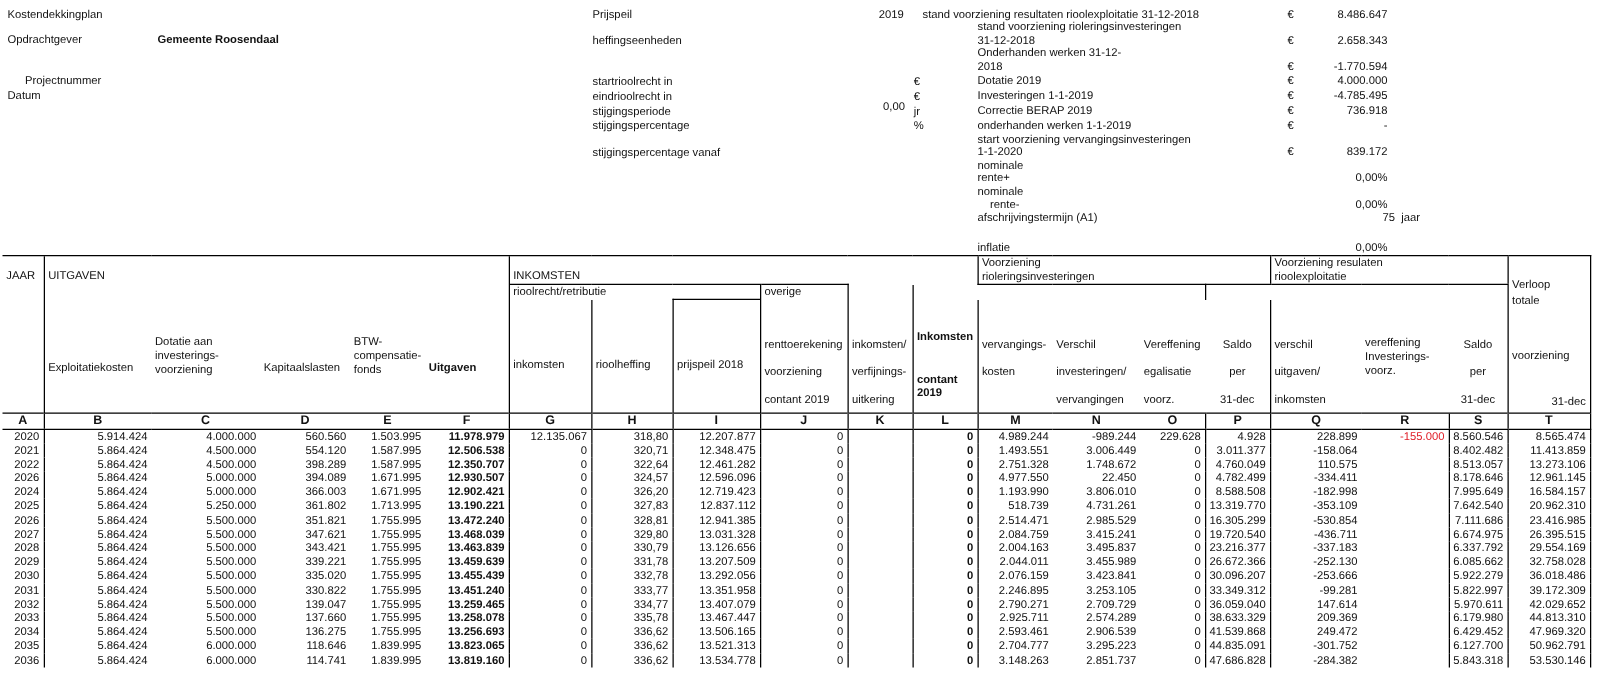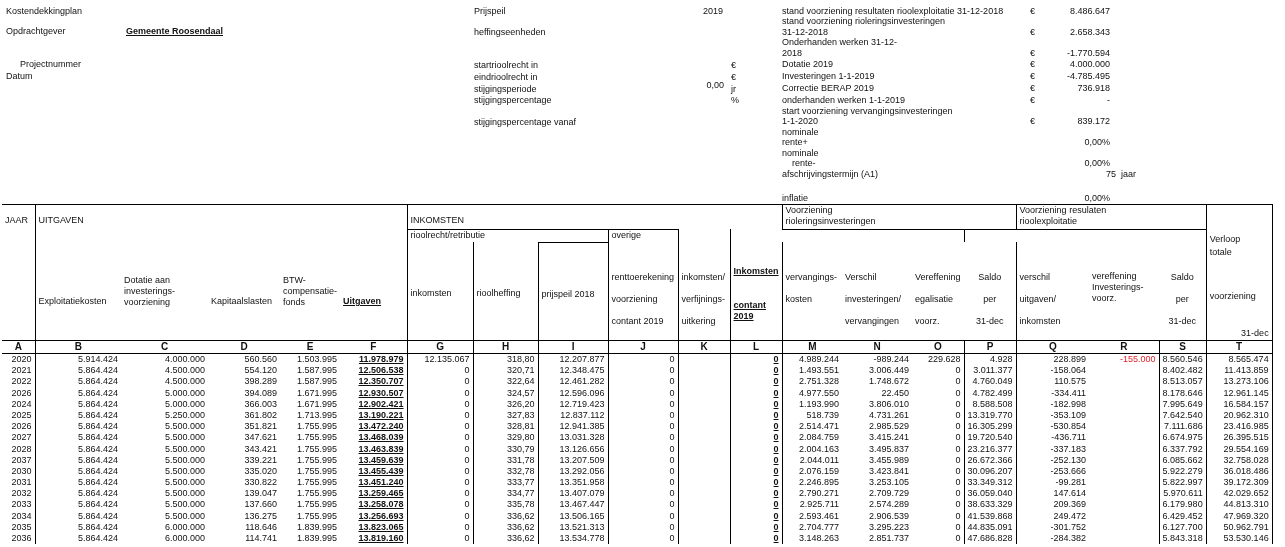--- a/index.html
+++ b/index.html
@@ -1,21 +1,21 @@
 <!DOCTYPE html>
 <html><head>
 <meta charset="utf-8">
 <style>
   html, body { margin: 0; padding: 0; background: #ffffff; }
   body {
     width: 1285px; height: 547px; position: relative; overflow: hidden;
     font-family: "Liberation Sans", sans-serif; font-size: 9px; color: #111;
   }
   .abs { position: absolute; white-space: nowrap; line-height: 11px; }
-  .bold { font-weight: bold; text-decoration: underline; }
+  .bold { font-weight: bold; }
   .r { text-align: right; }
 
   
   #grid {
     position: absolute; left: 2px; top: 204px;
     border-collapse: collapse; table-layout: fixed;
     font-size: 9px;
   }
   #grid td { padding: 0 3px; vertical-align: top; white-space: nowrap; overflow: hidden; }
   .hdr td { line-height: 11px; }
@@ -41,21 +41,21 @@
 <div class="abs" style="left:731px;top:60px">€</div>
 <div class="abs" style="left:474px;top:72px">eindrioolrecht in</div>
 <div class="abs" style="left:731px;top:72px">€</div>
 <div class="abs" style="left:474px;top:84px">stijgingsperiode</div>
 <div class="abs" style="left:731px;top:84px">jr</div>
 <div class="abs" style="left:474px;top:95px">stijgingspercentage</div>
 <div class="abs r" style="left:690px;top:80px;width:34px">0,00</div>
 <div class="abs" style="left:731px;top:95px">%</div>
 <div class="abs" style="left:474px;top:117px">stijgingspercentage vanaf</div>
 
-<div class="abs" style="left:782px;top:6px">stand voorziening resultaten rioolexploitatie 31-12-2018</div>
+<div class="abs" style="left:738px;top:6px">stand voorziening resultaten rioolexploitatie 31-12-2018</div>
 <div class="abs" style="left:1030px;top:6px">€</div>
 <div class="abs r" style="left:1040px;top:6px;width:70px">8.486.647</div>
 
 <div class="abs" style="left:782px;top:16px">stand voorziening rioleringsinvesteringen</div>
 <div class="abs" style="left:782px;top:27px">31-12-2018</div>
 <div class="abs" style="left:1030px;top:27px">€</div>
 <div class="abs r" style="left:1040px;top:27px;width:70px">2.658.343</div>
 
 <div class="abs" style="left:782px;top:37px">Onderhanden werken 31-12-</div>
 <div class="abs" style="left:782px;top:48px">2018</div>
@@ -128,21 +128,21 @@
       <td class="bt bl" colspan="5" rowspan="2" style="padding-top:10px">UITGAVEN</td>
       <td class="bt bl" colspan="6" style="padding-top:10px;height:10px">INKOMSTEN</td>
       <td class="bt bl" colspan="4" style="height:20px;border-bottom:1px solid #000">
         <div>Voorziening</div>
         <div>rioleringsinvesteringen</div>
       </td>
       <td class="bt bl" colspan="3" style="border-bottom:1px solid #000">
         <div>Voorziening resulaten</div>
         <div>rioolexploitatie</div>
       </td>
-      <td class="bt bl br" rowspan="3" style="padding-top:28px;line-height:13px">
+      <td class="bt bl br" rowspan="3" style="padding-top:16px;line-height:13px">
         <div>Verloop</div>
         <div>totale</div>
         <div style="height:31px"></div>
         <div>voorziening</div>
         <div style="height:24px"></div>
         <div class="r">31-dec</div>
       </td>
     </tr>
     <tr class="hdr">
       <td class="bl" colspan="3" style="border-top:1px solid #000;height:11px">rioolrecht/retributie</td>
@@ -450,21 +450,21 @@
         <td class="bl">2.004.163</td>
         <td>3.495.837</td>
         <td>0</td>
         <td class="bl">23.216.377</td>
         <td class="bl">-337.183</td>
         <td></td>
         <td class="bl">6.337.792</td>
         <td class="bl br">29.554.169</td>
       </tr>
       <tr class="drow">
-        <td>2037</td>
+        <td>2029</td>
         <td class="bl">5.864.424</td>
         <td>5.500.000</td>
         <td>339.221</td>
         <td>1.755.995</td>
         <td class="bold">13.459.639</td>
         <td class="bl">0</td>
         <td class="bl">331,78</td>
         <td class="bl">13.207.509</td>
         <td class="bl">0</td>
         <td class="bl"></td>

